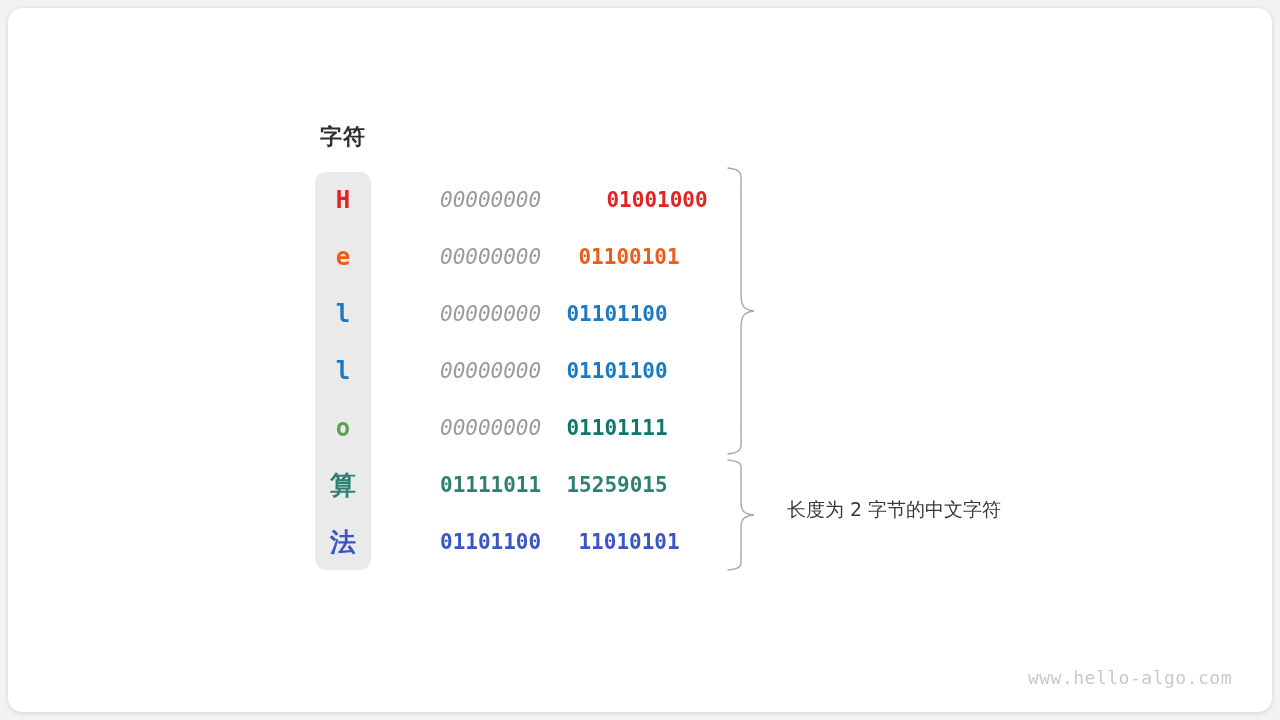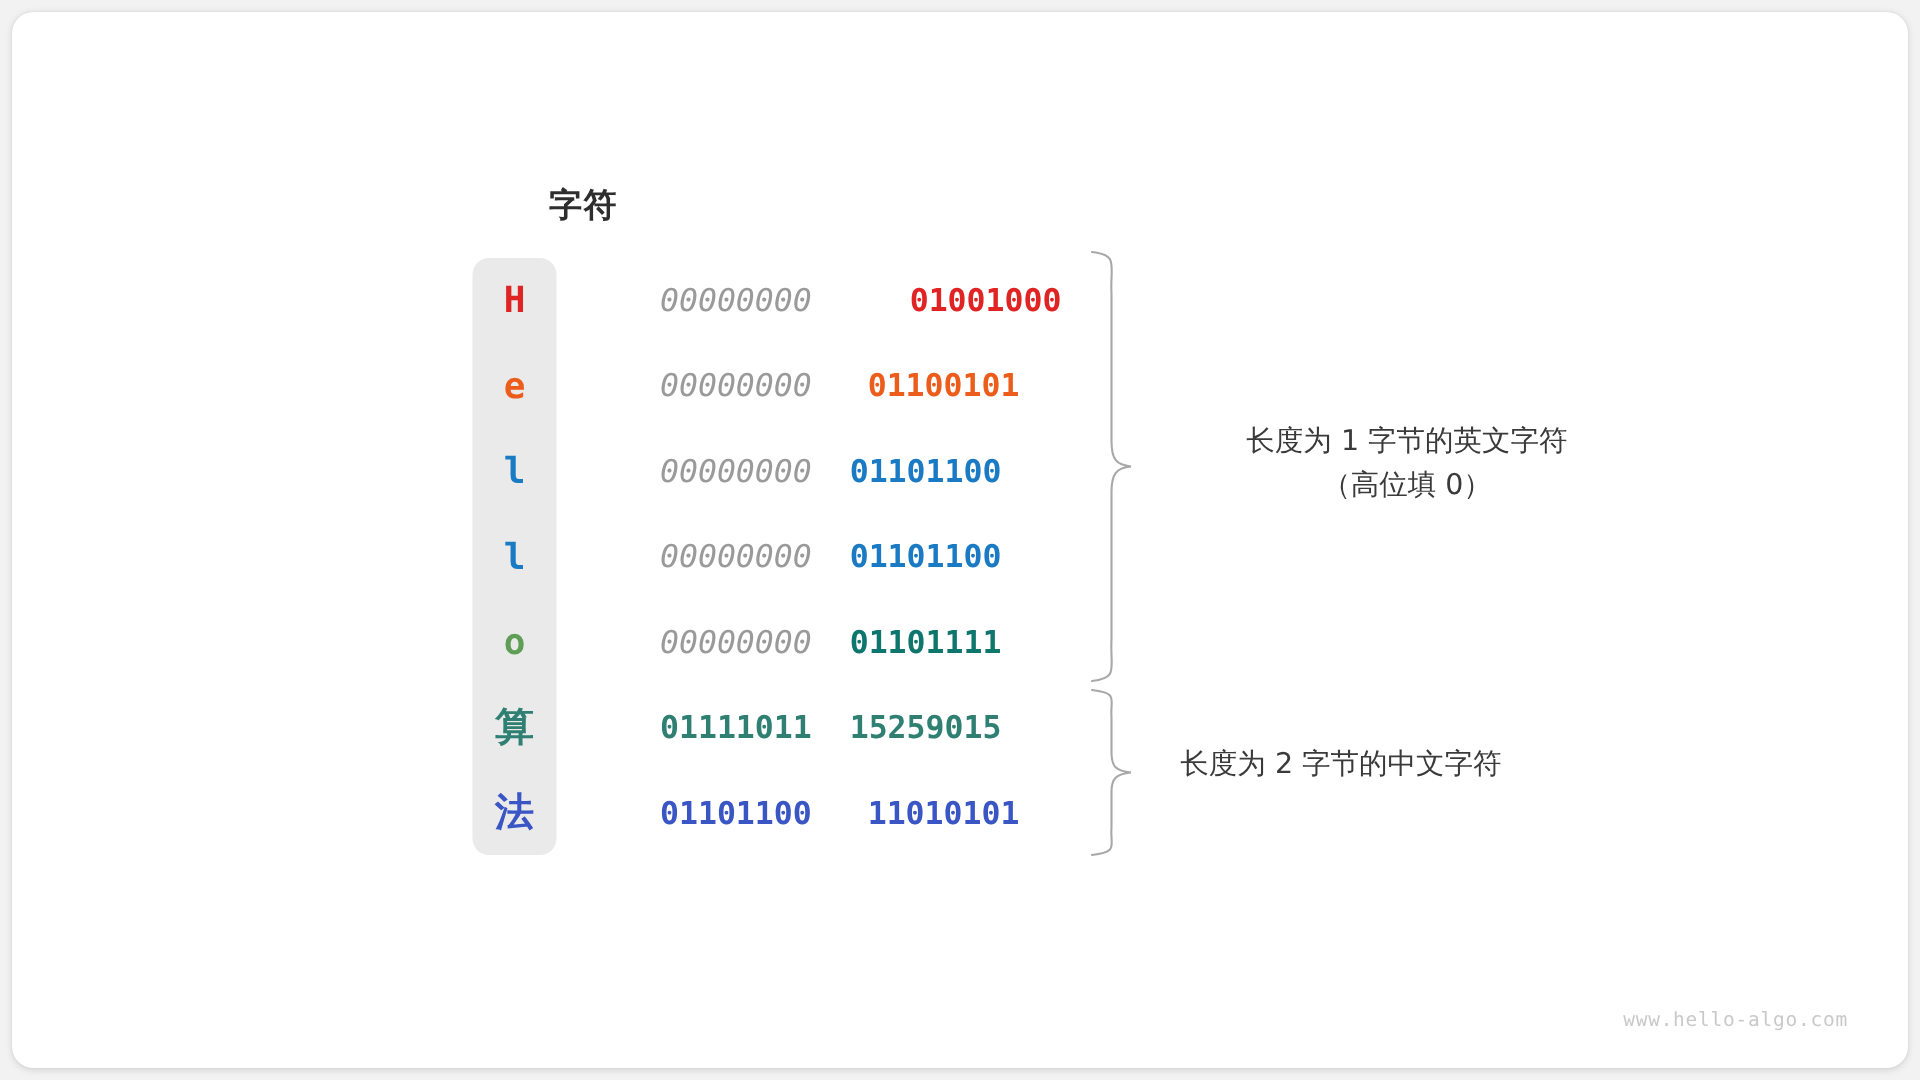--- a/index.html
+++ b/index.html
@@ -34,21 +34,20 @@
     box-sizing: border-box;
     overflow: hidden;
   }
 
   
   .col-header {
     position: absolute;
     font-weight: bold;
     color: #2e2e2e;
     white-space: nowrap;
-    margin-left: 46px;
   }
   .header-char {
     left: 307px;
     top: 114px;
     width: 56px;
     text-align: center;
     font-size: 22px;
     letter-spacing: 1px;
   }
   .header-unicode {
@@ -136,21 +135,21 @@
     width: 340px;
   }
 
   
   .watermark {
     position: absolute;
     right: 40px;
     bottom: 24px;
     color: #c9c9c9;
     font-family: "DejaVu Sans Mono", "Liberation Mono", monospace;
-    font-size: 13px;
+    font-size: 18px;
     letter-spacing: 0.5px;
   }
 </style>
 </head>
 <body>
 
 <div class="figure-canvas">
   <div class="card">
 
     <div class="col-header header-char">字符</div>
@@ -177,20 +176,18 @@
     <svg class="brace" style="left:712px; top:158px;" width="46" height="290" viewBox="0 0 46 290">
       <path d="M 8 2 C 26 4, 20 10, 21 30 L 21 128 C 21 140, 24 144, 34 145
                C 24 146, 21 150, 21 162 L 21 260 C 20 280, 26 286, 8 288" fill="none" stroke="#a8a8a8" stroke-width="1.4" stroke-linecap="round"></path>
     </svg>
 
     <svg class="brace" style="left:712px; top:450px;" width="46" height="114" viewBox="0 0 46 114">
       <path d="M 8 2 C 26 4, 20 8, 21 20 L 21 44 C 21 53, 24 56, 34 57
                C 24 58, 21 61, 21 70 L 21 94 C 20 106, 26 110, 8 112" fill="none" stroke="#a8a8a8" stroke-width="1.4" stroke-linecap="round"></path>
     </svg>
 
-    <div class="annotation annotation-1">长度为 1 字节的英文字符
-（高位填 0）</div>
     <div class="annotation annotation-2">长度为 2 字节的中文字符</div>
 
     <div class="watermark">www.hello-algo.com</div>
 
   </div>
 </div>
 
 </body></html>

